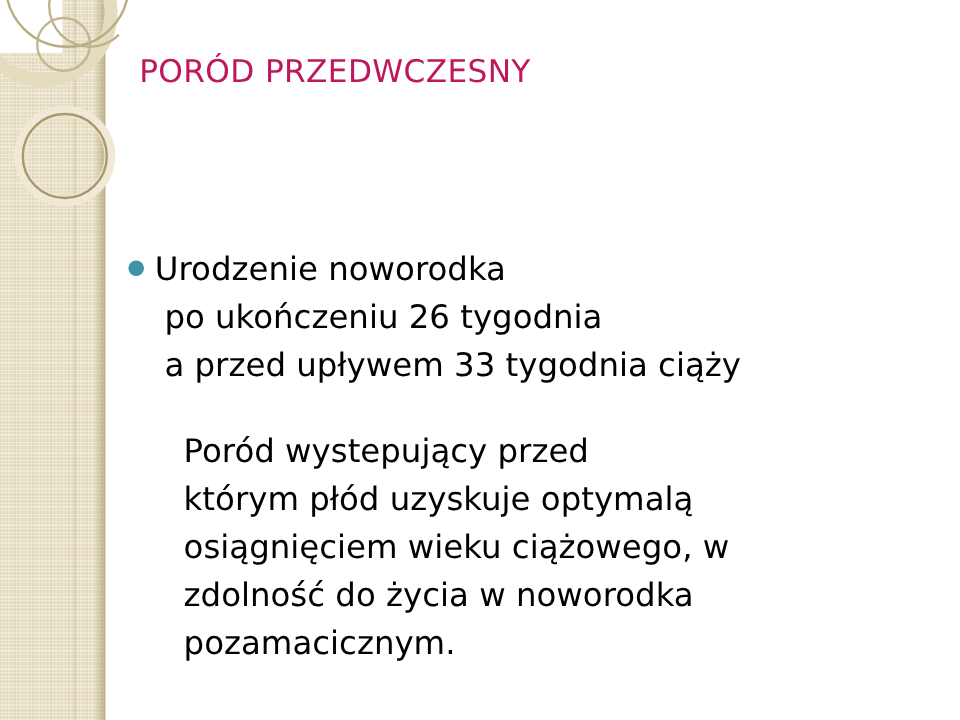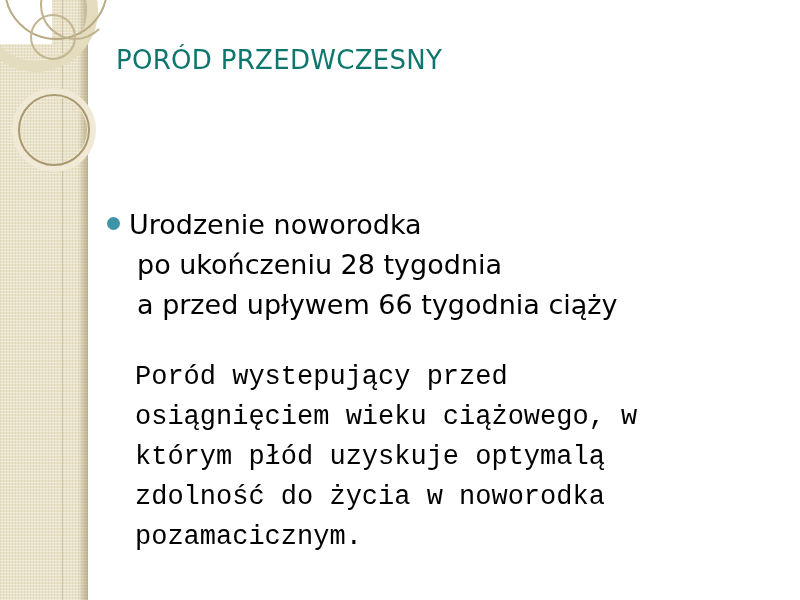--- a/index.html
+++ b/index.html
@@ -127,21 +127,21 @@
   
   .title-block {
     position: absolute;
     left: 116px;
     top: 44px;
     width: 620px;
   }
   .title-line {
     font-size: 26px;
     line-height: 33px;
-    color: #0f766e;
+    color: #be185d;
     letter-spacing: 0.3px;
     font-weight: 400;
     white-space: pre;
   }
 
   
   .body-block {
     position: absolute;
     left: 107px;
     top: 205px;
@@ -168,25 +168,24 @@
   .indent-line {
     font-size: 27px;
     line-height: 40px;
     color: #000000;
     margin-left: 30px;
   }
   .para-gap {
     height: 32px;
   }
   .para {
-    margin-left: 28px;
+    margin-left: 46px;
     font-size: 27px;
     line-height: 40px;
     color: #000000;
-    font-family: Liberation Mono, monospace;
   }
 </style>
 </head>
 <body>
 
 <div class="slide">
 
   <div class="left-band">
     <div class="left-band-texture"></div>
     <div class="left-band-inner-line"></div>
@@ -205,26 +204,26 @@
   <div class="title-block">
     <div class="title-line">PORÓD PRZEDWCZESNY</div>
   </div>
 
   <div class="body-block">
 
     <div class="bullet-row">
       <div class="bullet-dot"></div>
       <div class="bullet-text">Urodzenie noworodka</div>
     </div>
-    <div class="indent-line">po ukończeniu 28 tygodnia</div>
-    <div class="indent-line">a przed upływem 66 tygodnia ciąży</div>
+    <div class="indent-line">po ukończeniu 26 tygodnia</div>
+    <div class="indent-line">a przed upływem 33 tygodnia ciąży</div>
 
     <div class="para-gap"></div>
 
     <div class="para">Poród wystepujący przed</div>
+    <div class="para">którym płód uzyskuje optymalą</div>
     <div class="para">osiągnięciem wieku ciążowego, w</div>
-    <div class="para">którym płód uzyskuje optymalą</div>
     <div class="para">zdolność do życia w noworodka</div>
     <div class="para">pozamacicznym.</div>
 
   </div>
 
 </div>
 
 </body></html>

